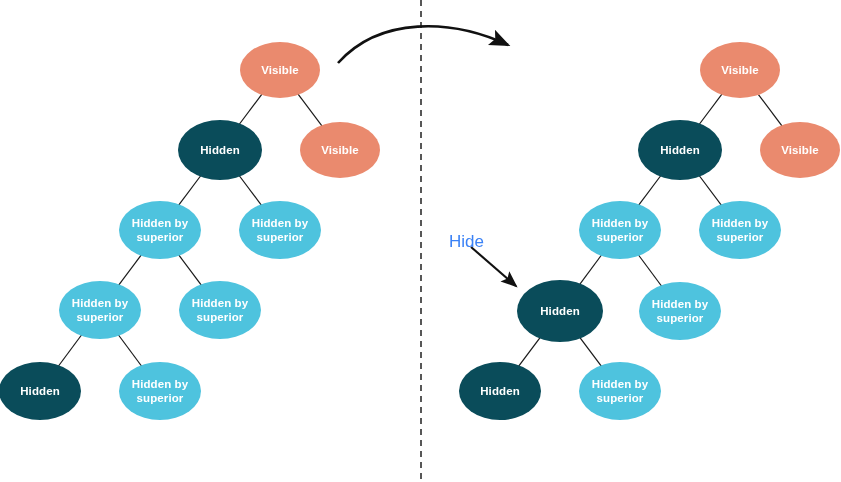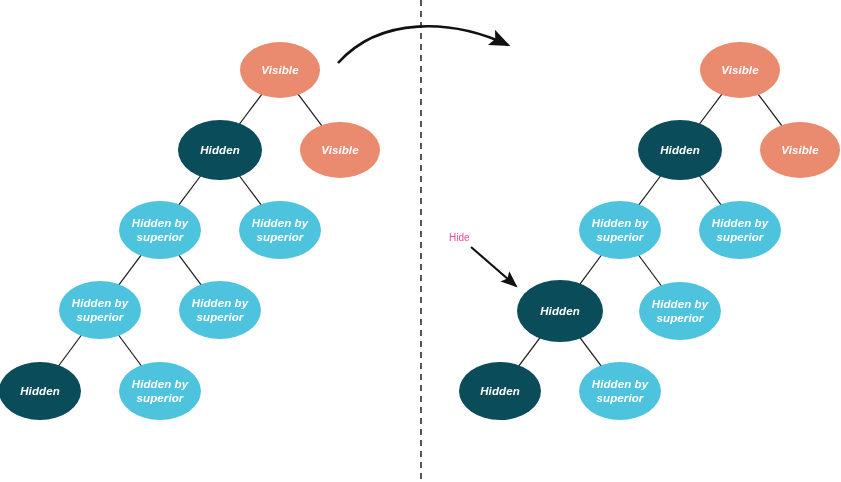--- a/index.html
+++ b/index.html
@@ -23,21 +23,20 @@
     top: 0;
     width: 841px;
     height: 482px;
   }
   #nodes-layer {
     position: absolute;
     left: 0;
     top: 0;
     width: 709px;
     height: 482px;
-    font-style: italic;
   }
   .node {
     position: absolute;
     display: flex;
     align-items: center;
     justify-content: center;
     text-align: center;
     border-radius: 50%;
     color: #ffffff;
     font-size: 11.5px;
@@ -47,22 +46,22 @@
     box-sizing: border-box;
     padding: 0 6px;
     -webkit-font-smoothing: antialiased;
   }
   .node-label {
     display: block;
     white-space: pre-line;
   }
   .ann-label {
     position: absolute;
-    color: #ec4899;
-    font-size: 10px;
+    color: #3b82f6;
+    font-size: 17px;
     font-weight: normal;
     white-space: nowrap;
   }
 </style>
 </head>
 <body>
 
 <div id="canvas">
 
   <svg id="edges-layer" width="841" height="482" viewBox="0 0 841 482" xmlns="http://www.w3.org/2000/svg">

